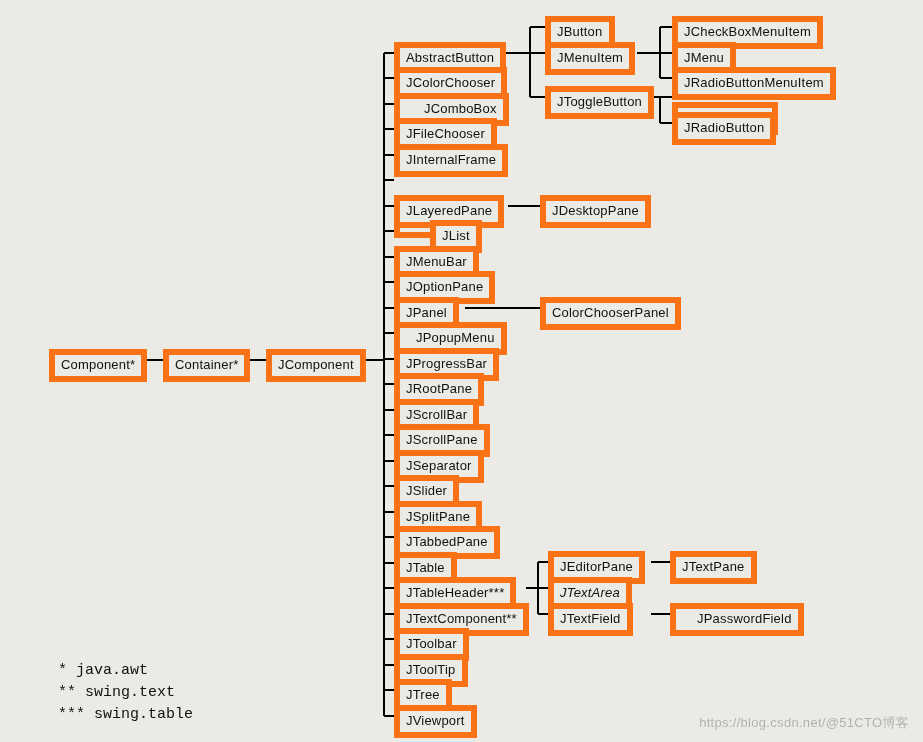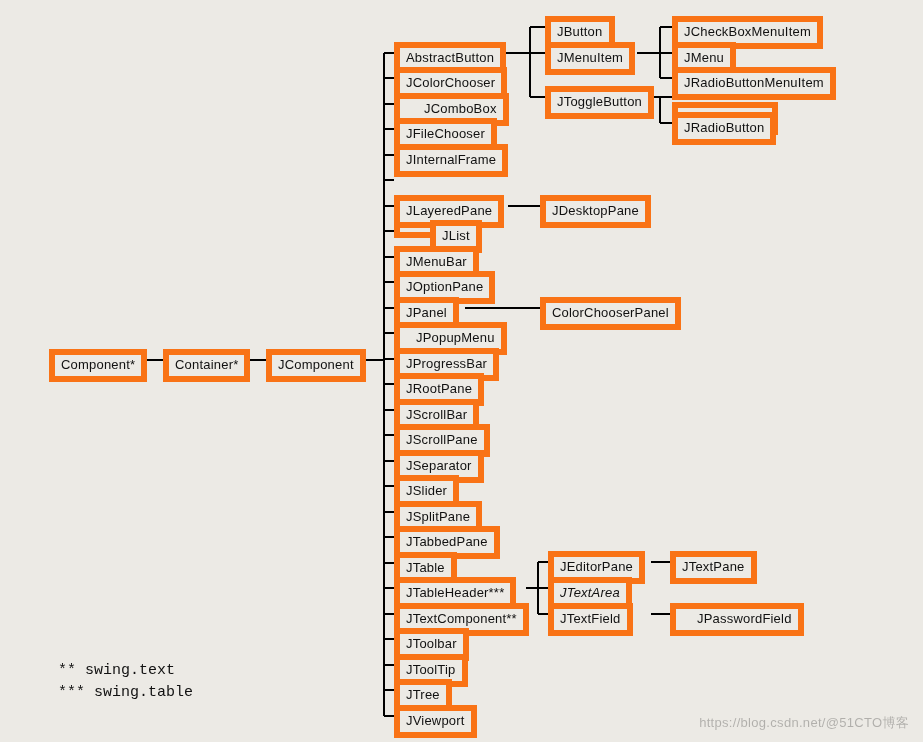--- a/index.html
+++ b/index.html
@@ -176,17 +176,18 @@
 <div class="node" style="left:540px; top:297px;">ColorChooserPanel</div>
 
 <div class="node" style="left:548px; top:551px;">JEditorPane</div>
 <div class="node" style="left:548px; top:577px;font-style:italic;">JTextArea</div>
 <div class="node" style="left:548px; top:603px;">JTextField</div>
 
 <div class="node" style="left:670px; top:551px;">JTextPane</div>
 <div class="node" style="left:670px; top:603px;padding-left:21px;">JPasswordField</div>
 
 <div class="legend" style="left:58px; top:660px;">
+  <div>*  java.awt</div>
   <div>** swing.text</div>
   <div>*** swing.table</div>
 </div>
 
 <div class="footer-text">https://blog.csdn.net/@51CTO博客</div>
 
 </body></html>

